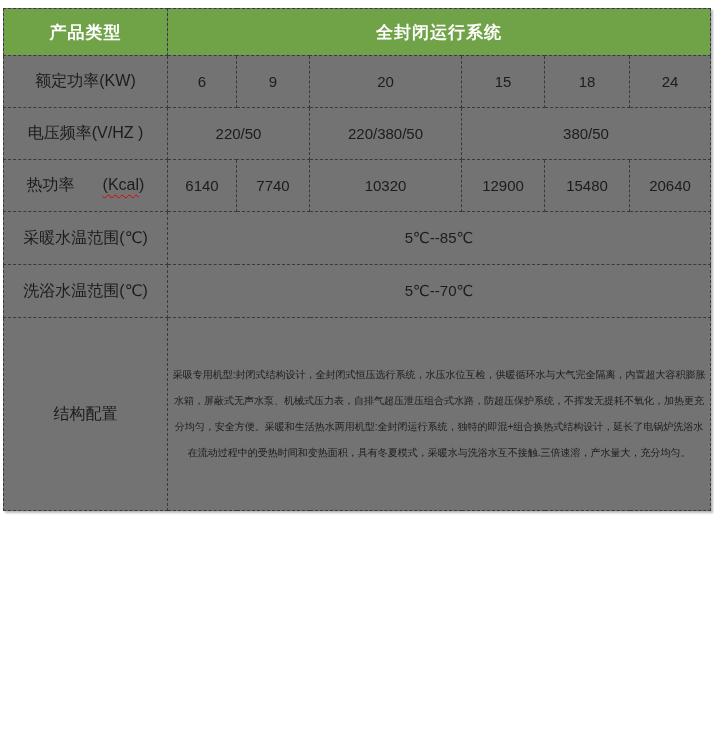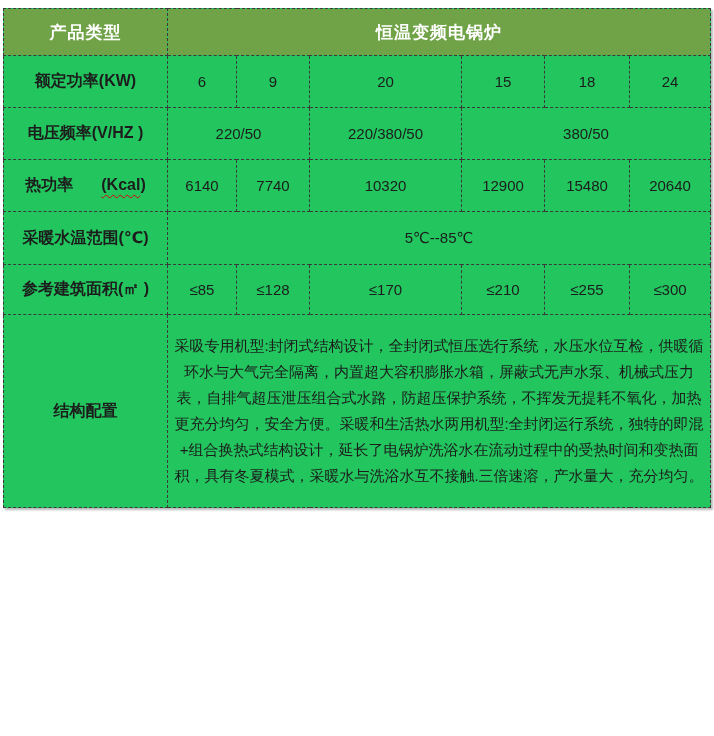--- a/index.html
+++ b/index.html
@@ -12,48 +12,48 @@
   }
   .sheet {
     position: absolute;
     left: 3px; top: 8px;
   }
   table.spec {
     border-collapse: collapse;
     table-layout: fixed;
     width: 707px;
     box-shadow: 2px 2px 2px rgba(0,0,0,0.28);
-    background: #22c55e;
+    background: #737373;
   }
   table.spec td, table.spec th {
     border: 1px dashed #3a3a3a;
     text-align: center;
     vertical-align: middle;
     color: #1c1c1c;
     padding: 2px 3px;
     overflow: hidden;
   }
   tr.head-row th {
     background: #70a347;
     color: #ffffff;
     font-size: 17px;
     font-weight: bold;
     letter-spacing: 1px;
   }
   td.label {
-    font-weight: bold;
+    font-weight: normal;
     font-size: 16px;
     color: #111111;
   }
   td.value {
     font-size: 15px;
     color: #1f1f1f;
   }
   td.longtext {
-    font-size: 15px;
+    font-size: 10px;
     text-align: justify;
     text-justify: inter-ideograph;
     line-height: 26px;
     padding: 6px 5px 6px 6px;
     color: #222222;
     margin-left: 20px;
   }
   .wavy {
     text-decoration: underline wavy #e00000;
     text-decoration-thickness: 1px;
@@ -72,21 +72,21 @@
       <col style="width:73px">
       <col style="width:152px">
       <col style="width:83px">
       <col style="width:85px">
       <col style="width:81px">
     </colgroup>
 
     <tbody>
         <tr class="head-row" style="height:47px">
       <th>产品类型</th>
-      <th colspan="6">恒温变频电锅炉</th>
+      <th colspan="6">全封闭运行系统</th>
     </tr>
 
     <tr style="height:52px">
       <td class="label">额定功率(KW)</td>
       <td class="value">6</td>
       <td class="value">9</td>
       <td class="value">20</td>
       <td class="value">15</td>
       <td class="value">18</td>
       <td class="value">24</td>
@@ -108,30 +108,25 @@
       <td class="value">15480</td>
       <td class="value">20640</td>
     </tr>
 
 
     <tr style="height:53px">
       <td class="label">采暖水温范围(℃)</td>
       <td class="value" colspan="6">5℃--85℃</td>
     </tr>
 
+    <tr style="height:53px">
+      <td class="label">洗浴水温范围(℃)</td>
+      <td class="value" colspan="6">5℃--70℃</td>
+    </tr>
 
-    <tr style="height:50px">
-      <td class="label">参考建筑面积(㎡ )</td>
-      <td class="value">≤85</td>
-      <td class="value">≤128</td>
-      <td class="value">≤170</td>
-      <td class="value">≤210</td>
-      <td class="value">≤255</td>
-      <td class="value">≤300</td>
-    </tr>
 
 
     <tr style="height:193px">
       <td class="label">结构配置</td>
       <td class="longtext" colspan="6">采吸专用机型:封闭式结构设计，全封闭式恒压选行系统，水压水位互检，供暖循环水与大气完全隔离，内置超大容积膨胀水箱，屏蔽式无声水泵、机械式压力表，自排气超压泄压组合式水路，防超压保护系统，不挥发无提耗不氧化，加热更充分均匀，安全方便。采暖和生活热水两用机型:全封闭运行系统，独特的即混+组合换热式结构设计，延长了电锅炉洗浴水在流动过程中的受热时间和变热面积，具有冬夏模式，采暖水与洗浴水互不接触.三倍速溶，产水量大，充分均匀。</td>
     </tr>
 
   </tbody>
     </table>
 </div>

